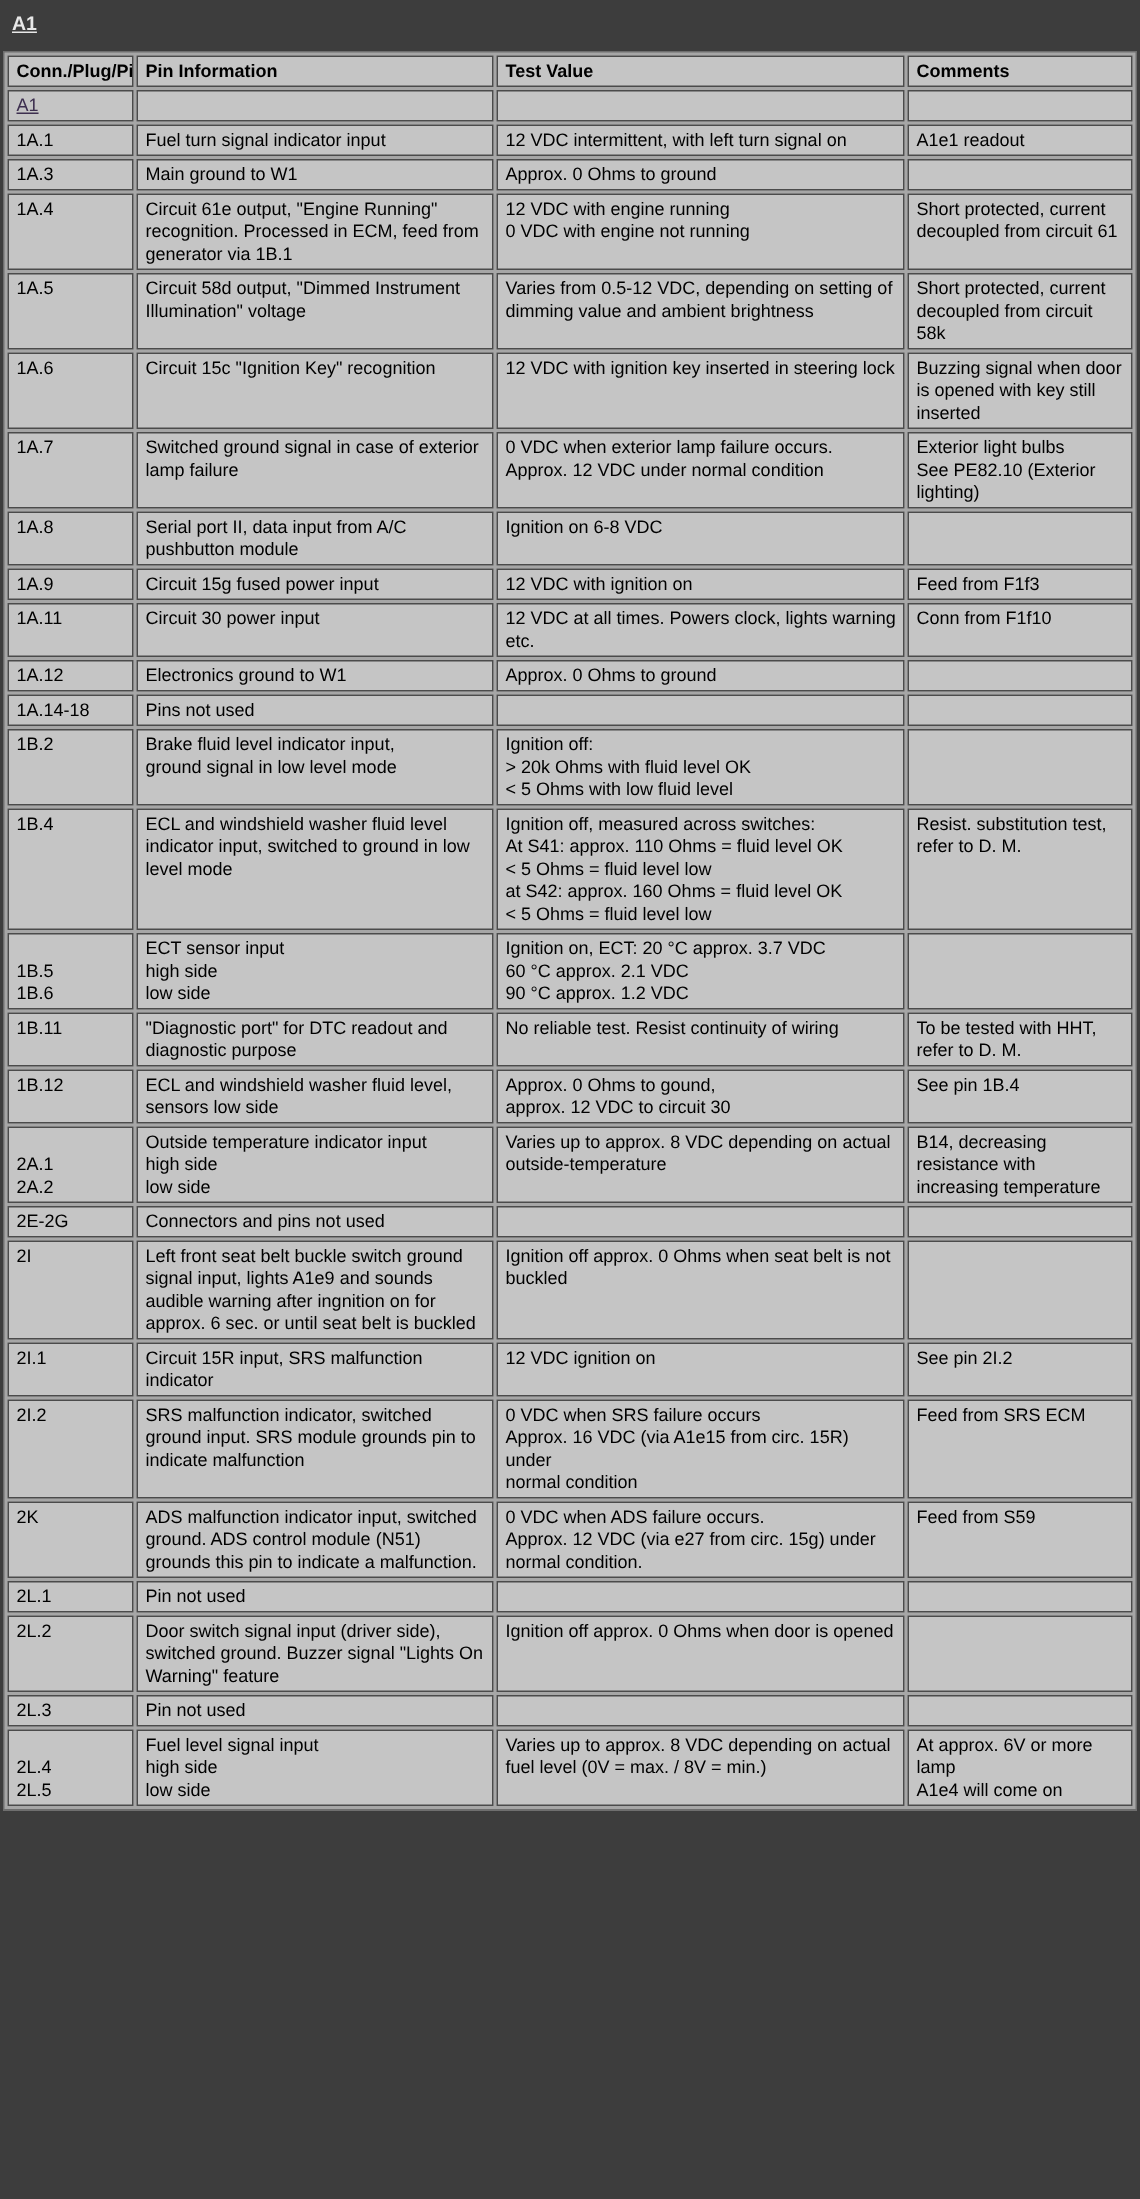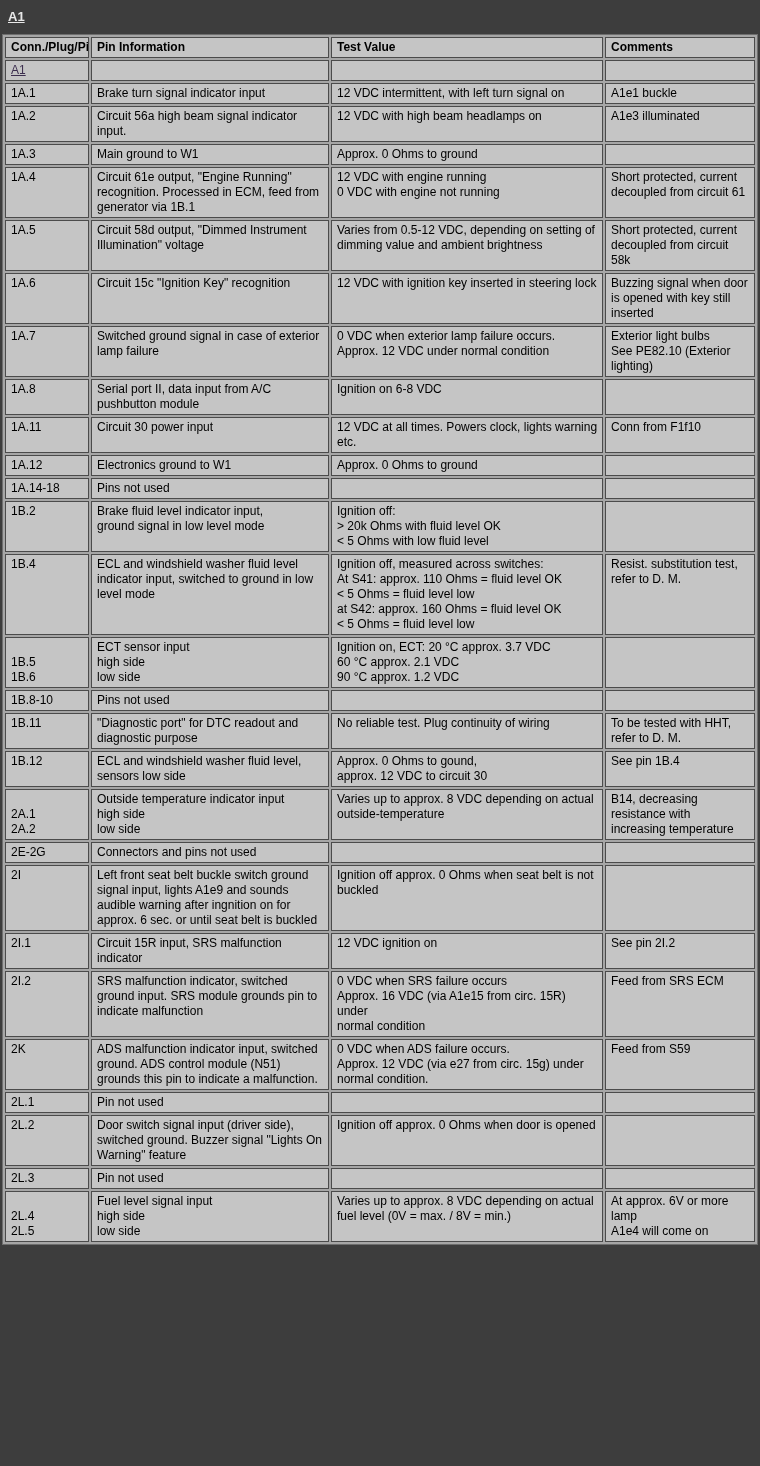--- a/index.html
+++ b/index.html
@@ -70,30 +70,23 @@
   </thead>
   <tbody id="tbody">
       <tr>
         <td><a href="#" class="connector-link">A1</a></td>
         <td></td>
         <td></td>
         <td></td>
       </tr>
       <tr>
         <td>1A.1</td>
-        <td>Brake turn signal indicator input</td>
+        <td>Fuel turn signal indicator input</td>
         <td>12 VDC intermittent, with left turn signal on</td>
-        <td>A1e1 buckle</td>
-      </tr>
-      <tr>
-        <td>1A.2</td>
-        <td>Circuit 56a high beam signal indicator
-input.</td>
-        <td>12 VDC with high beam headlamps on</td>
-        <td>A1e3 illuminated</td>
+        <td>A1e1 readout</td>
       </tr>
       <tr>
         <td>1A.3</td>
         <td>Main ground to W1</td>
         <td>Approx. 0 Ohms to ground</td>
         <td></td>
       </tr>
       <tr>
         <td>1A.4</td>
         <td>Circuit 61e output, "Engine Running"
@@ -130,20 +123,26 @@
         <td>Exterior light bulbs
 See PE82.10 (Exterior
 lighting)</td>
       </tr>
       <tr>
         <td>1A.8</td>
         <td>Serial port II, data input from A/C
 pushbutton module</td>
         <td>Ignition on 6-8 VDC</td>
         <td></td>
+      </tr>
+      <tr>
+        <td>1A.9</td>
+        <td>Circuit 15g fused power input</td>
+        <td>12 VDC with ignition on</td>
+        <td>Feed from F1f3</td>
       </tr>
       <tr>
         <td>1A.11</td>
         <td>Circuit 30 power input</td>
         <td>12 VDC at all times. Powers clock, lights warning
 etc.</td>
         <td>Conn from F1f10</td>
       </tr>
       <tr>
         <td>1A.12</td>
@@ -185,30 +184,24 @@
 1B.6</td>
         <td>ECT sensor input
 high side
 low side</td>
         <td>Ignition on, ECT: 20 °C approx. 3.7 VDC
 60 °C approx. 2.1 VDC
 90 °C approx. 1.2 VDC</td>
         <td></td>
       </tr>
       <tr>
-        <td>1B.8-10</td>
-        <td>Pins not used</td>
-        <td></td>
-        <td></td>
-      </tr>
-      <tr>
         <td>1B.11</td>
         <td>"Diagnostic port" for DTC readout and
 diagnostic purpose</td>
-        <td>No reliable test. Plug continuity of wiring</td>
+        <td>No reliable test. Resist continuity of wiring</td>
         <td>To be tested with HHT,
 refer to D. M.</td>
       </tr>
       <tr>
         <td>1B.12</td>
         <td>ECL and windshield washer fluid level,
 sensors low side</td>
         <td>Approx. 0 Ohms to gound,
 approx. 12 VDC to circuit 30</td>
         <td>See pin 1B.4</td>

